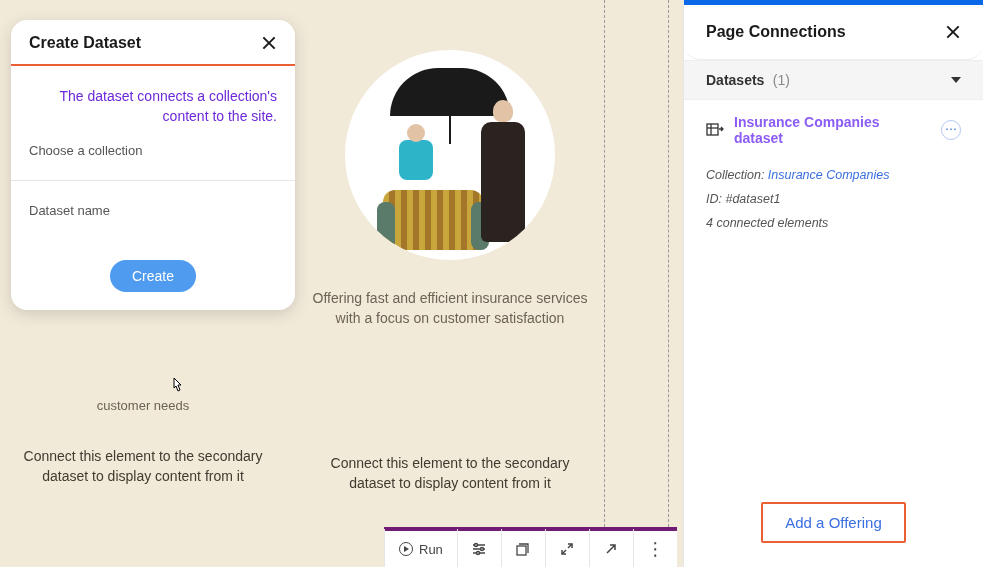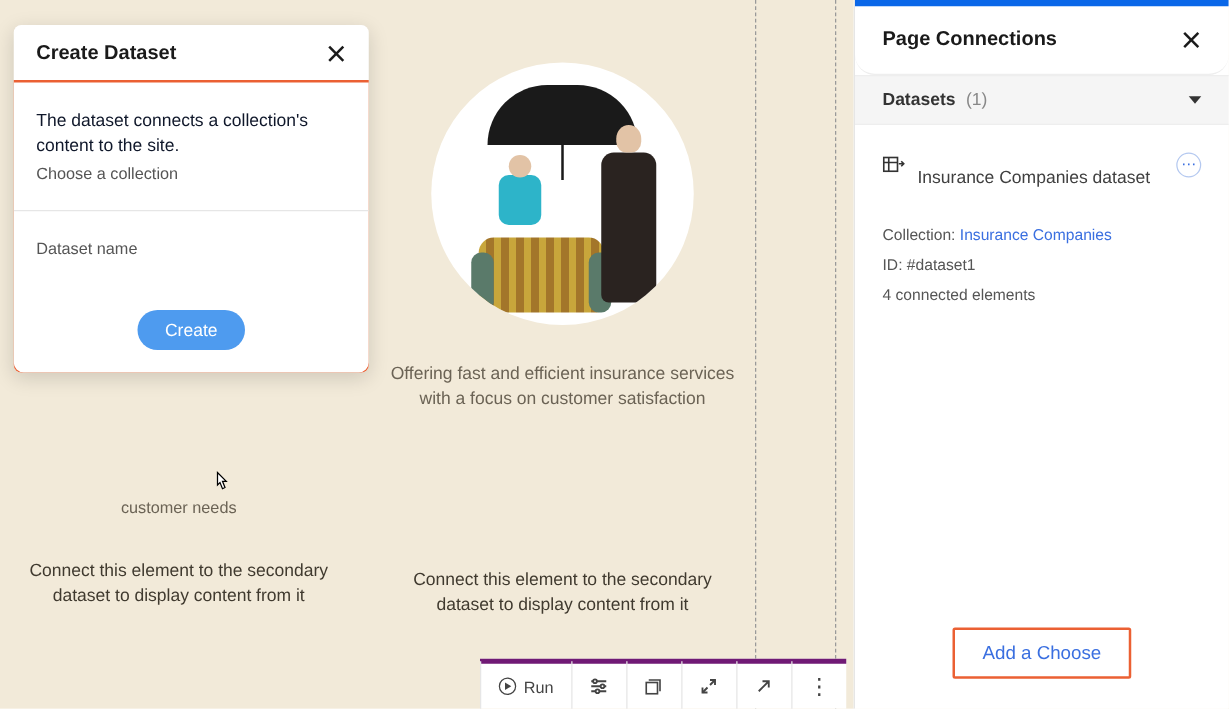--- a/index.html
+++ b/index.html
@@ -2,31 +2,31 @@
 <html><head>
 <meta charset="utf-8">
 <style>
 * { box-sizing: border-box; margin: 0; padding: 0; }
 body { font-family: -apple-system, BlinkMacSystemFont, 'Segoe UI', Helvetica, Arial, sans-serif; background: #fff; width: 983px; height: 567px; overflow: hidden; position: relative; color: #333; }
 
 
 .canvas { position: absolute; left: 0; top: 0; width: 683px; height: 567px; background: #f2ead9; }
 
 
-.modal { position: absolute; left: 11px; top: 20px; width: 284px; background: #fff; border-radius: 6px; box-shadow: 0 4px 16px rgba(0,0,0,0.15); z-index: 30; overflow: hidden; }
+.modal { position: absolute; left: 11px; top: 20px; width: 284px; background: #fff; border-radius: 16px; box-shadow: 0 4px 16px rgba(0,0,0,0.15); z-index: 30; overflow: hidden; }
 .modal-header { display: flex; justify-content: space-between; align-items: center; padding: 14px 18px 14px 18px; }
 .modal-header h3 { font-size: 16px; font-weight: 700; color: #1a1a1a; }
 .close-x { width: 16px; height: 16px; cursor: pointer; position: relative; }
 .close-x::before, .close-x::after { content: ""; position: absolute; left: 7px; top: 0; width: 2px; height: 16px; background: #1a1a1a; }
 .close-x::before { transform: rotate(45deg); }
 .close-x::after { transform: rotate(-45deg); }
 
 .modal-body-wrap { border: 2px solid #eb6033; border-top: 2px solid #eb6033; border-radius: 0 0 10px 10px; margin: -2px; padding-top: 0; }
 .modal-inner { padding: 20px 18px 16px 18px; }
-.modal-inner p.desc { font-size: 14px; color: #0f172a; line-height: 1.45; margin-bottom: 4px; }
+.modal-inner p.desc { font-size: 14px; color: #6d28d9; line-height: 1.45; margin-bottom: 16px; text-align: right; }
 .field-label { font-size: 13px; color: #555; margin-bottom: 10px; display: block; }
 .select-field { position: relative; }
 .select-field input, .text-field input { width: 100%; border: 1px solid #a7c9f0; border-radius: 6px; padding: 9px 38px 9px 12px; font-size: 14px; color: #333; background: #fff; text-overflow: ellipsis; }
 .chevron-down { position: absolute; right: 12px; top: 50%; transform: translateY(-50%); width: 10px; height: 10px; pointer-events: none; }
 .chevron-down::before { content: ""; position: absolute; width: 7px; height: 7px; border-right: 2px solid #3a87e6; border-bottom: 2px solid #3a87e6; transform: rotate(45deg); top: -2px; }
 .divider { height: 1px; background: #e6e6e6; margin: 22px -18px; }
 .text-field input { padding-right: 12px; }
 
 .create-row { display: flex; justify-content: center; padding: 16px 0 18px 0; }
 .btn-create { background: #4e9bef; color: #fff; border: none; border-radius: 20px; padding: 8px 22px; font-size: 14px; cursor: pointer; font-weight: 500; }
@@ -80,24 +80,24 @@
 .rp-link { color: #3a6fe0; font-size: 13.5px; text-decoration: none; }
 
 .rp-section-hdr { background: #f5f5f5; padding: 10px 22px; display: flex; align-items: center; justify-content: space-between; border-top: 1px solid #eee; border-bottom: 1px solid #eee; }
 .rp-section-hdr .title { font-size: 14px; font-weight: 600; color: #333; }
 .rp-section-hdr .count { color: #888; font-weight: 400; margin-left: 4px; }
 .triangle-down { width: 0; height: 0; border-left: 5px solid transparent; border-right: 5px solid transparent; border-top: 6px solid #333; }
 
 .ds-item { padding: 14px 22px 16px 22px; }
 .ds-item-head { display: flex; align-items: center; gap: 10px; }
 .ds-icon { width: 18px; height: 18px; flex-shrink: 0; }
-.ds-item-name { font-size: 14px; font-weight: 400; color: #404040; flex: 1; margin-top: 19px; }
+.ds-item-name { font-size: 14px; font-weight: 700; color: #8b5cf6; flex: 1; }
 .ds-more { width: 20px; height: 20px; border: 1px solid #b5c9f0; border-radius: 50%; display: flex; align-items: center; justify-content: center; color: #3a6fe0; font-size: 12px; cursor: pointer; position: relative; }
 .ds-more::before { content: "⋯"; position: relative; top: -1px; }
-.ds-meta { font-size: 12.5px; color: #555; margin-top: 28px; line-height: 1.9; }
+.ds-meta { font-size: 12.5px; color: #555; margin-top: 18px; line-height: 1.9; font-style: italic; }
 .ds-meta a { color: #3a6fe0; text-decoration: none; }
 
 .rp-footer { margin-top: auto; padding: 18px 0 24px 0; display: flex; justify-content: center; }
 .add-ds-btn { border: 2px solid #eb6033; color: #3a6fe0; background: #fff; padding: 10px 22px; font-size: 15px; border-radius: 2px; cursor: pointer; font-weight: 500; }
 </style>
 </head>
 <body>
 
 <div class="canvas">
   <div class="vdash a"></div>
@@ -218,15 +218,15 @@
         <span>Collection: </span><a href="#">Insurance Companies</a>
       </div>
       <div>
         <span>ID: </span><span>#dataset1</span>
       </div>
       <div>4 connected elements</div>
     </div>
   </div>
 
   <div class="rp-footer">
-    <button class="add-ds-btn">Add a Choose</button>
+    <button class="add-ds-btn">Add a Offering</button>
   </div>
 </div>
 
 </body></html>

